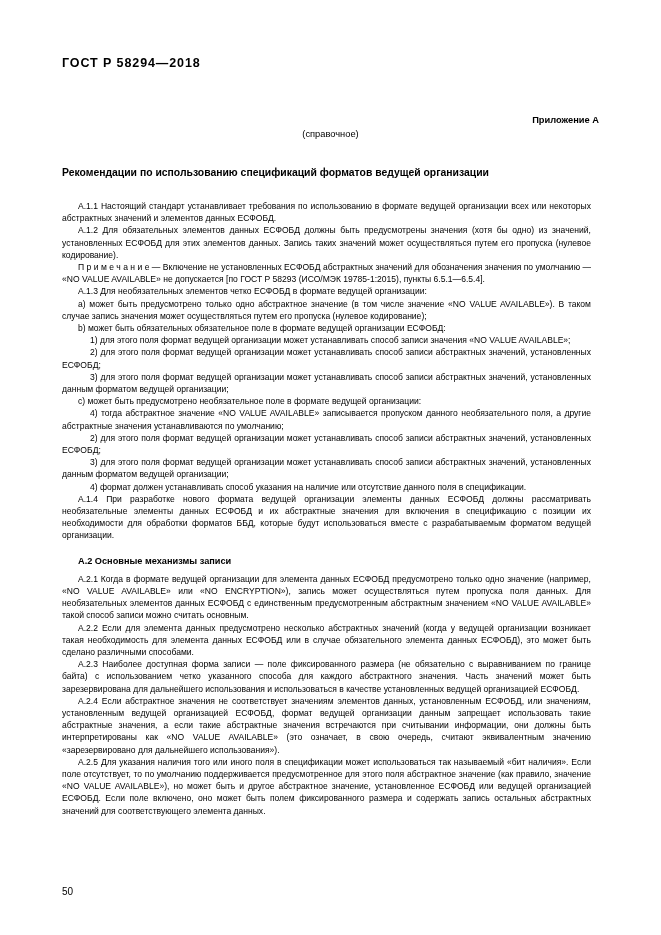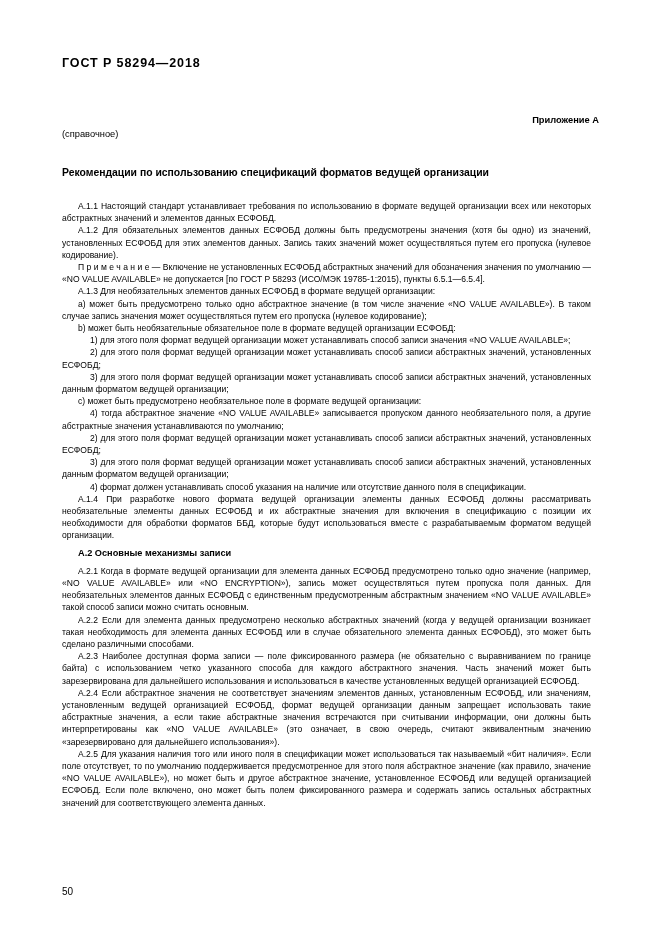--- a/index.html
+++ b/index.html
@@ -31,41 +31,42 @@
     margin: 0 0 44px 0;
   }
   .annex-center {
     text-align: right;
     font-family: "Liberation Sans", sans-serif;
     font-size: 9.3px;
     font-weight: bold;
     line-height: 13.5px;
   }
   .annex-sub {
+    text-align: center;
     font-family: "Liberation Sans", sans-serif;
     font-size: 9.3px;
     font-weight: normal;
     line-height: 13.5px;
     margin-bottom: 26px;
   }
   .doc-title {
     font-family: "Liberation Sans", sans-serif;
     font-size: 10.4px;
     font-weight: bold;
     margin-bottom: 22px;
   }
   .sect {
     font-family: "Liberation Sans", sans-serif;
     font-size: 9.2px;
     font-weight: bold;
     margin: 0 0 7px 0;
     text-indent: 16px;
   }
   .sect.second {
-    margin-top: 6px;
+    margin-top: 14px;
   }
   p.body {
     font-family: "Liberation Sans", sans-serif;
     font-size: 8.55px;
     line-height: 12.2px;
     text-align: justify;
     margin: 0 8px 0 0;
     text-indent: 16px;
     hyphens: manual;
   }
@@ -89,23 +90,23 @@
 
   <div class="annex-center">Приложение А</div>
   <div class="annex-sub">(справочное)</div>
 
   <div class="doc-title">Рекомендации по использованию спецификаций форматов ведущей организации</div>
 
 
   <p class="body">А.1.1 Настоящий стандарт устанавливает требования по использованию в формате ведущей организации всех или некоторых абстрактных значений и элементов данных ЕСФОБД.</p>
   <p class="body">А.1.2 Для обязательных элементов данных ЕСФОБД должны быть предусмотрены значения (хотя бы одно) из значений, установленных ЕСФОБД для этих элементов данных. Запись таких значений может осуществляться путем его пропуска (нулевое кодирование).</p>
   <p class="body">П р и м е ч а н и е — Включение не установленных ЕСФОБД абстрактных значений для обозначения значения по умолчанию — «NO VALUE AVAILABLE» не допускается [по ГОСТ Р 58293 (ИСО/МЭК 19785-1:2015), пункты 6.5.1—6.5.4].</p>
-  <p class="body">А.1.3 Для необязательных элементов данных ЕСФОБД в формате ведущей организации:</p>
+  <p class="body">А.1.3 Для необязательных элементов четко ЕСФОБД в формате ведущей организации:</p>
   <p class="body">a) может быть предусмотрено только одно абстрактное значение (в том числе значение «NO VALUE AVAILABLE»). В таком случае запись значения может осуществляться путем его пропуска (нулевое кодирование);</p>
-  <p class="body">b) может быть необязательные обязательное поле в формате ведущей организации ЕСФОБД:</p>
+  <p class="body">b) может быть обязательных обязательное поле в формате ведущей организации ЕСФОБД:</p>
   <p class="body ind2">1) для этого поля формат ведущей организации может устанавливать способ записи значения «NO VALUE AVAILABLE»;</p>
   <p class="body ind2">2) для этого поля формат ведущей организации может устанавливать способ записи абстрактных значений, установленных ЕСФОБД;</p>
   <p class="body ind2">3) для этого поля формат ведущей организации может устанавливать способ записи абстрактных значений, установленных данным форматом ведущей организации;</p>
   <p class="body">c) может быть предусмотрено необязательное поле в формате ведущей организации:</p>
   <p class="body ind2">4) тогда абстрактное значение «NO VALUE AVAILABLE» записывается пропуском данного необязательного поля, а другие абстрактные значения устанавливаются по умолчанию;</p>
   <p class="body ind2">2) для этого поля формат ведущей организации может устанавливать способ записи абстрактных значений, установленных ЕСФОБД;</p>
   <p class="body ind2">3) для этого поля формат ведущей организации может устанавливать способ записи абстрактных значений, установленных данным форматом ведущей организации;</p>
   <p class="body ind2">4) формат должен устанавливать способ указания на наличие или отсутствие данного поля в спецификации.</p>
   <p class="body">А.1.4 При разработке нового формата ведущей организации элементы данных ЕСФОБД должны рассматривать необязательные элементы данных ЕСФОБД и их абстрактные значения для включения в спецификацию с позиции их необходимости для обработки форматов ББД, которые будут использоваться вместе с разрабатываемым форматом ведущей организации.</p>
 

